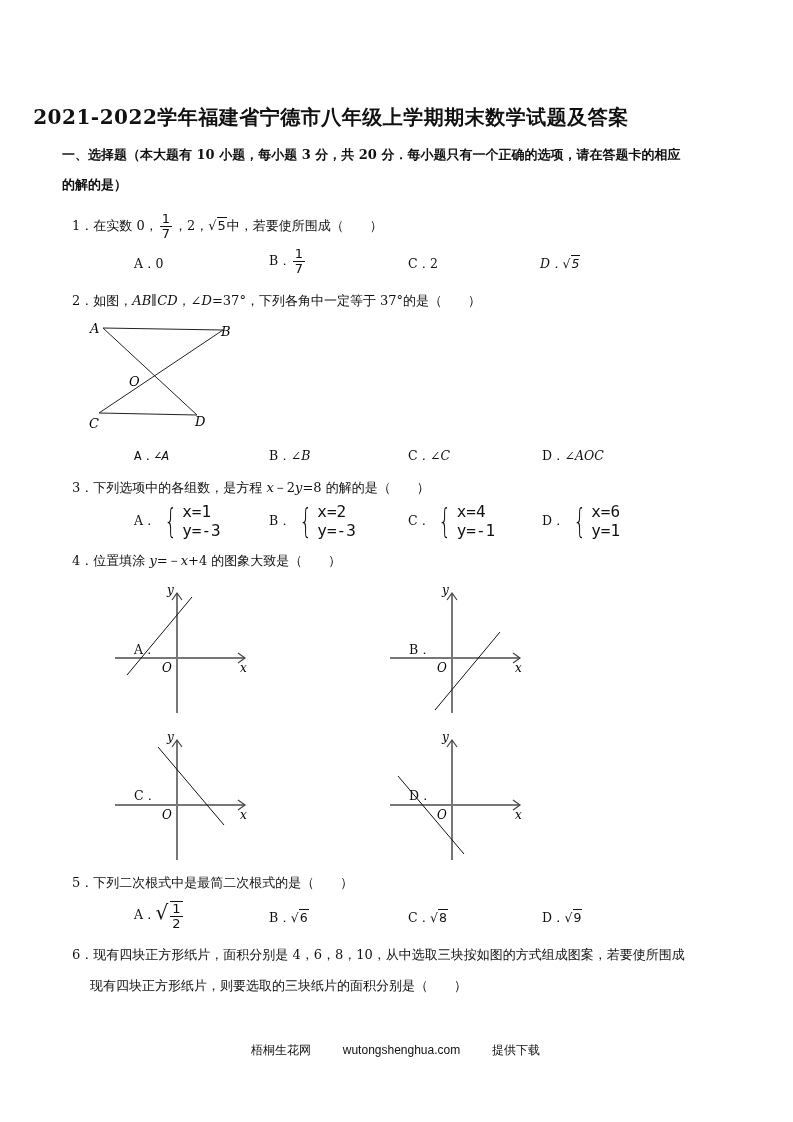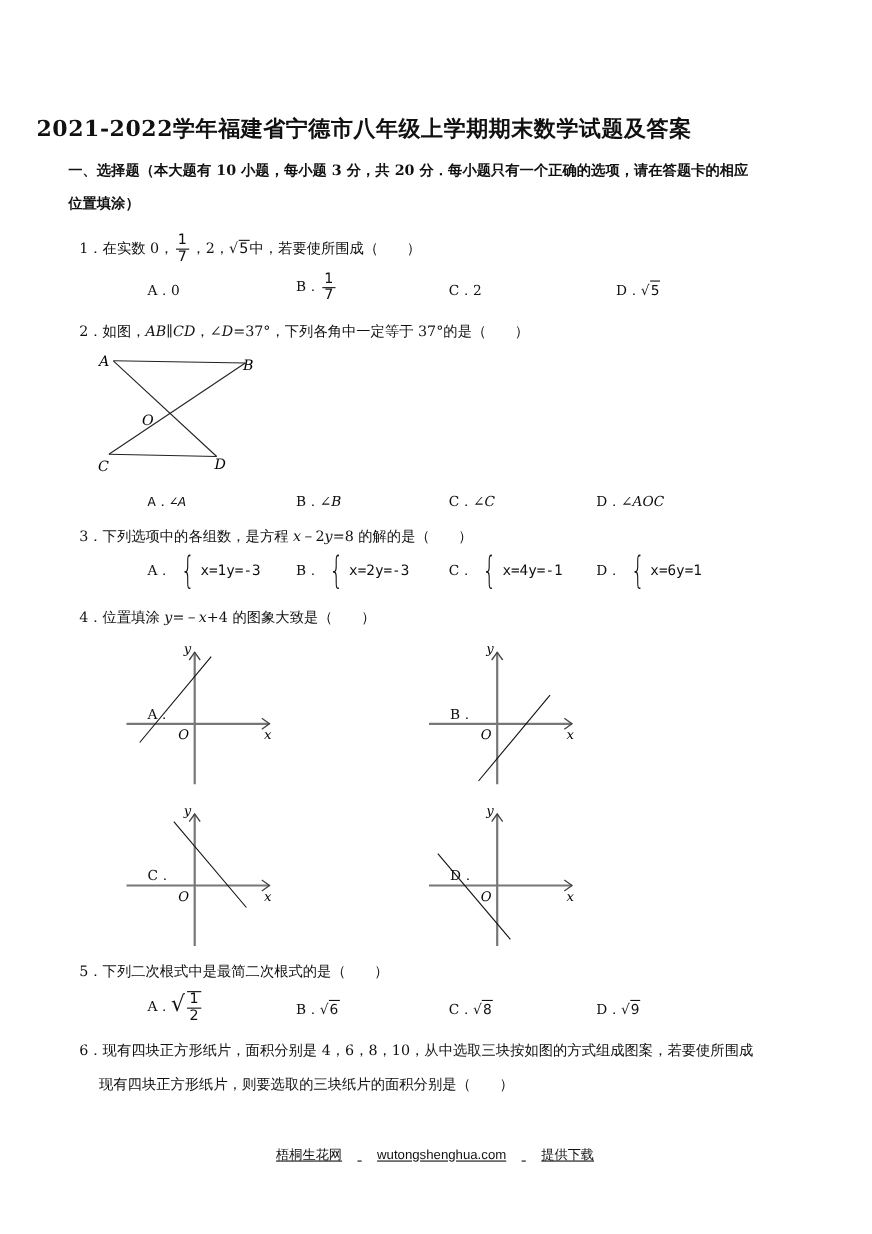--- a/index.html
+++ b/index.html
@@ -10,47 +10,47 @@
   .sect { left: 62px; font-size: 13px; font-weight: bold; }
   .q { left: 72px; font-size: 13px; }
   .opt { font-size: 12.5px; margin-left: 44px; }
   .frac { display: inline-flex; flex-direction: column; align-items: center; vertical-align: middle; font-family: "DejaVu Sans", sans-serif; font-size: 13px; line-height: 14px; margin: 0 2px; }
   .frac .num { border-bottom: 1px solid #111; padding: 0 2px; }
   .sqrt { font-family: "DejaVu Sans", sans-serif; }
   .sqrt .rad { border-top: 1px solid #111; padding: 0 1px; }
   .it { font-style: italic; }
   .sys { display: inline-flex; align-items: center; vertical-align: middle; }
   .sys .brace { font-size: 34px; line-height: 34px; font-family: "DejaVu Sans", sans-serif; font-weight: 200; margin-right: 1px; transform: scaleX(0.6); }
-  .sys .rows { display: flex; flex-direction: row; font-family: "DejaVu Sans Mono", monospace; font-size: 13px; line-height: 19px; }
-  .footer { left: 0; width: 791px; top: 1042px; text-align: center; font-size: 12px; text-decoration: underline; }
+  .sys .rows { display: flex; flex-direction: column; font-family: "DejaVu Sans Mono", monospace; font-size: 16px; line-height: 19px; }
+  .footer { left: 0; width: 791px; top: 1042px; text-align: center; font-size: 12px; }
   .footer span { margin: 0 14px; }
   .footer .url { font-family: "Liberation Sans", sans-serif; }
   svg text { font-family: "DejaVu Serif", serif; font-style: italic; }
 </style>
 </head>
 <body>
 
 <div class="abs title">2021-2022学年福建省宁德市八年级上学期期末数学试题及答案</div>
 
 <div class="abs sect" style="top:146px;">一、选择题（本大题有 10 小题，每小题 3 分，共 20 分．每小题只有一个正确的选项，请在答题卡的相应</div>
-<div class="abs sect" style="top:176px;">位置填涂）</div>
+<div class="abs sect" style="top:176px;">的解的是）</div>
 
 <div class="abs q" style="top:212px;">
   <span>1．</span><span>在实数 0，</span><span class="frac">
       <span class="num">1</span>
       <span>7</span>
     </span><span>，2，</span><span class="sqrt"><span>√</span><span class="rad">5</span></span><span>中，若要使所围成（　　）</span>
 </div>
 <div class="abs opt" style="left:90px; top:256px;"><span>A．</span><span>0</span></div>
 <div class="abs opt" style="left:225px; top:247px;"><span>B．</span><span class="frac">
       <span class="num">1</span>
       <span>7</span>
     </span></div>
 <div class="abs opt" style="left:364px; top:256px;"><span>C．</span><span>2</span></div>
-<div class="abs opt" style="left:516px; top:256px;"><span>D．</span><span class="sqrt">√<span class="rad">5</span></span></div>
+<div class="abs opt" style="left:496px; top:256px;font-style:italic;"><span>D．</span><span class="sqrt">√<span class="rad">5</span></span></div>
 
 <div class="abs q" style="top:292px;">
   <span>2．</span><span>如图，</span><span class="it">AB∥CD</span><span>，∠</span><span class="it">D</span><span>=37°，下列各角中一定等于 37°的是（　　）</span>
 </div>
 <svg class="abs" style="left:85px; top:318px;" width="160" height="115">
   <line x1="18" y1="10" x2="138" y2="12" stroke="#222" stroke-width="1"></line>
   <line x1="14" y1="95" x2="112" y2="97" stroke="#222" stroke-width="1"></line>
   <line x1="18" y1="10" x2="112" y2="97" stroke="#222" stroke-width="1"></line>
   <line x1="138" y1="12" x2="14" y2="95" stroke="#222" stroke-width="1"></line>
   <text x="5" y="15" font-size="13">A</text>

